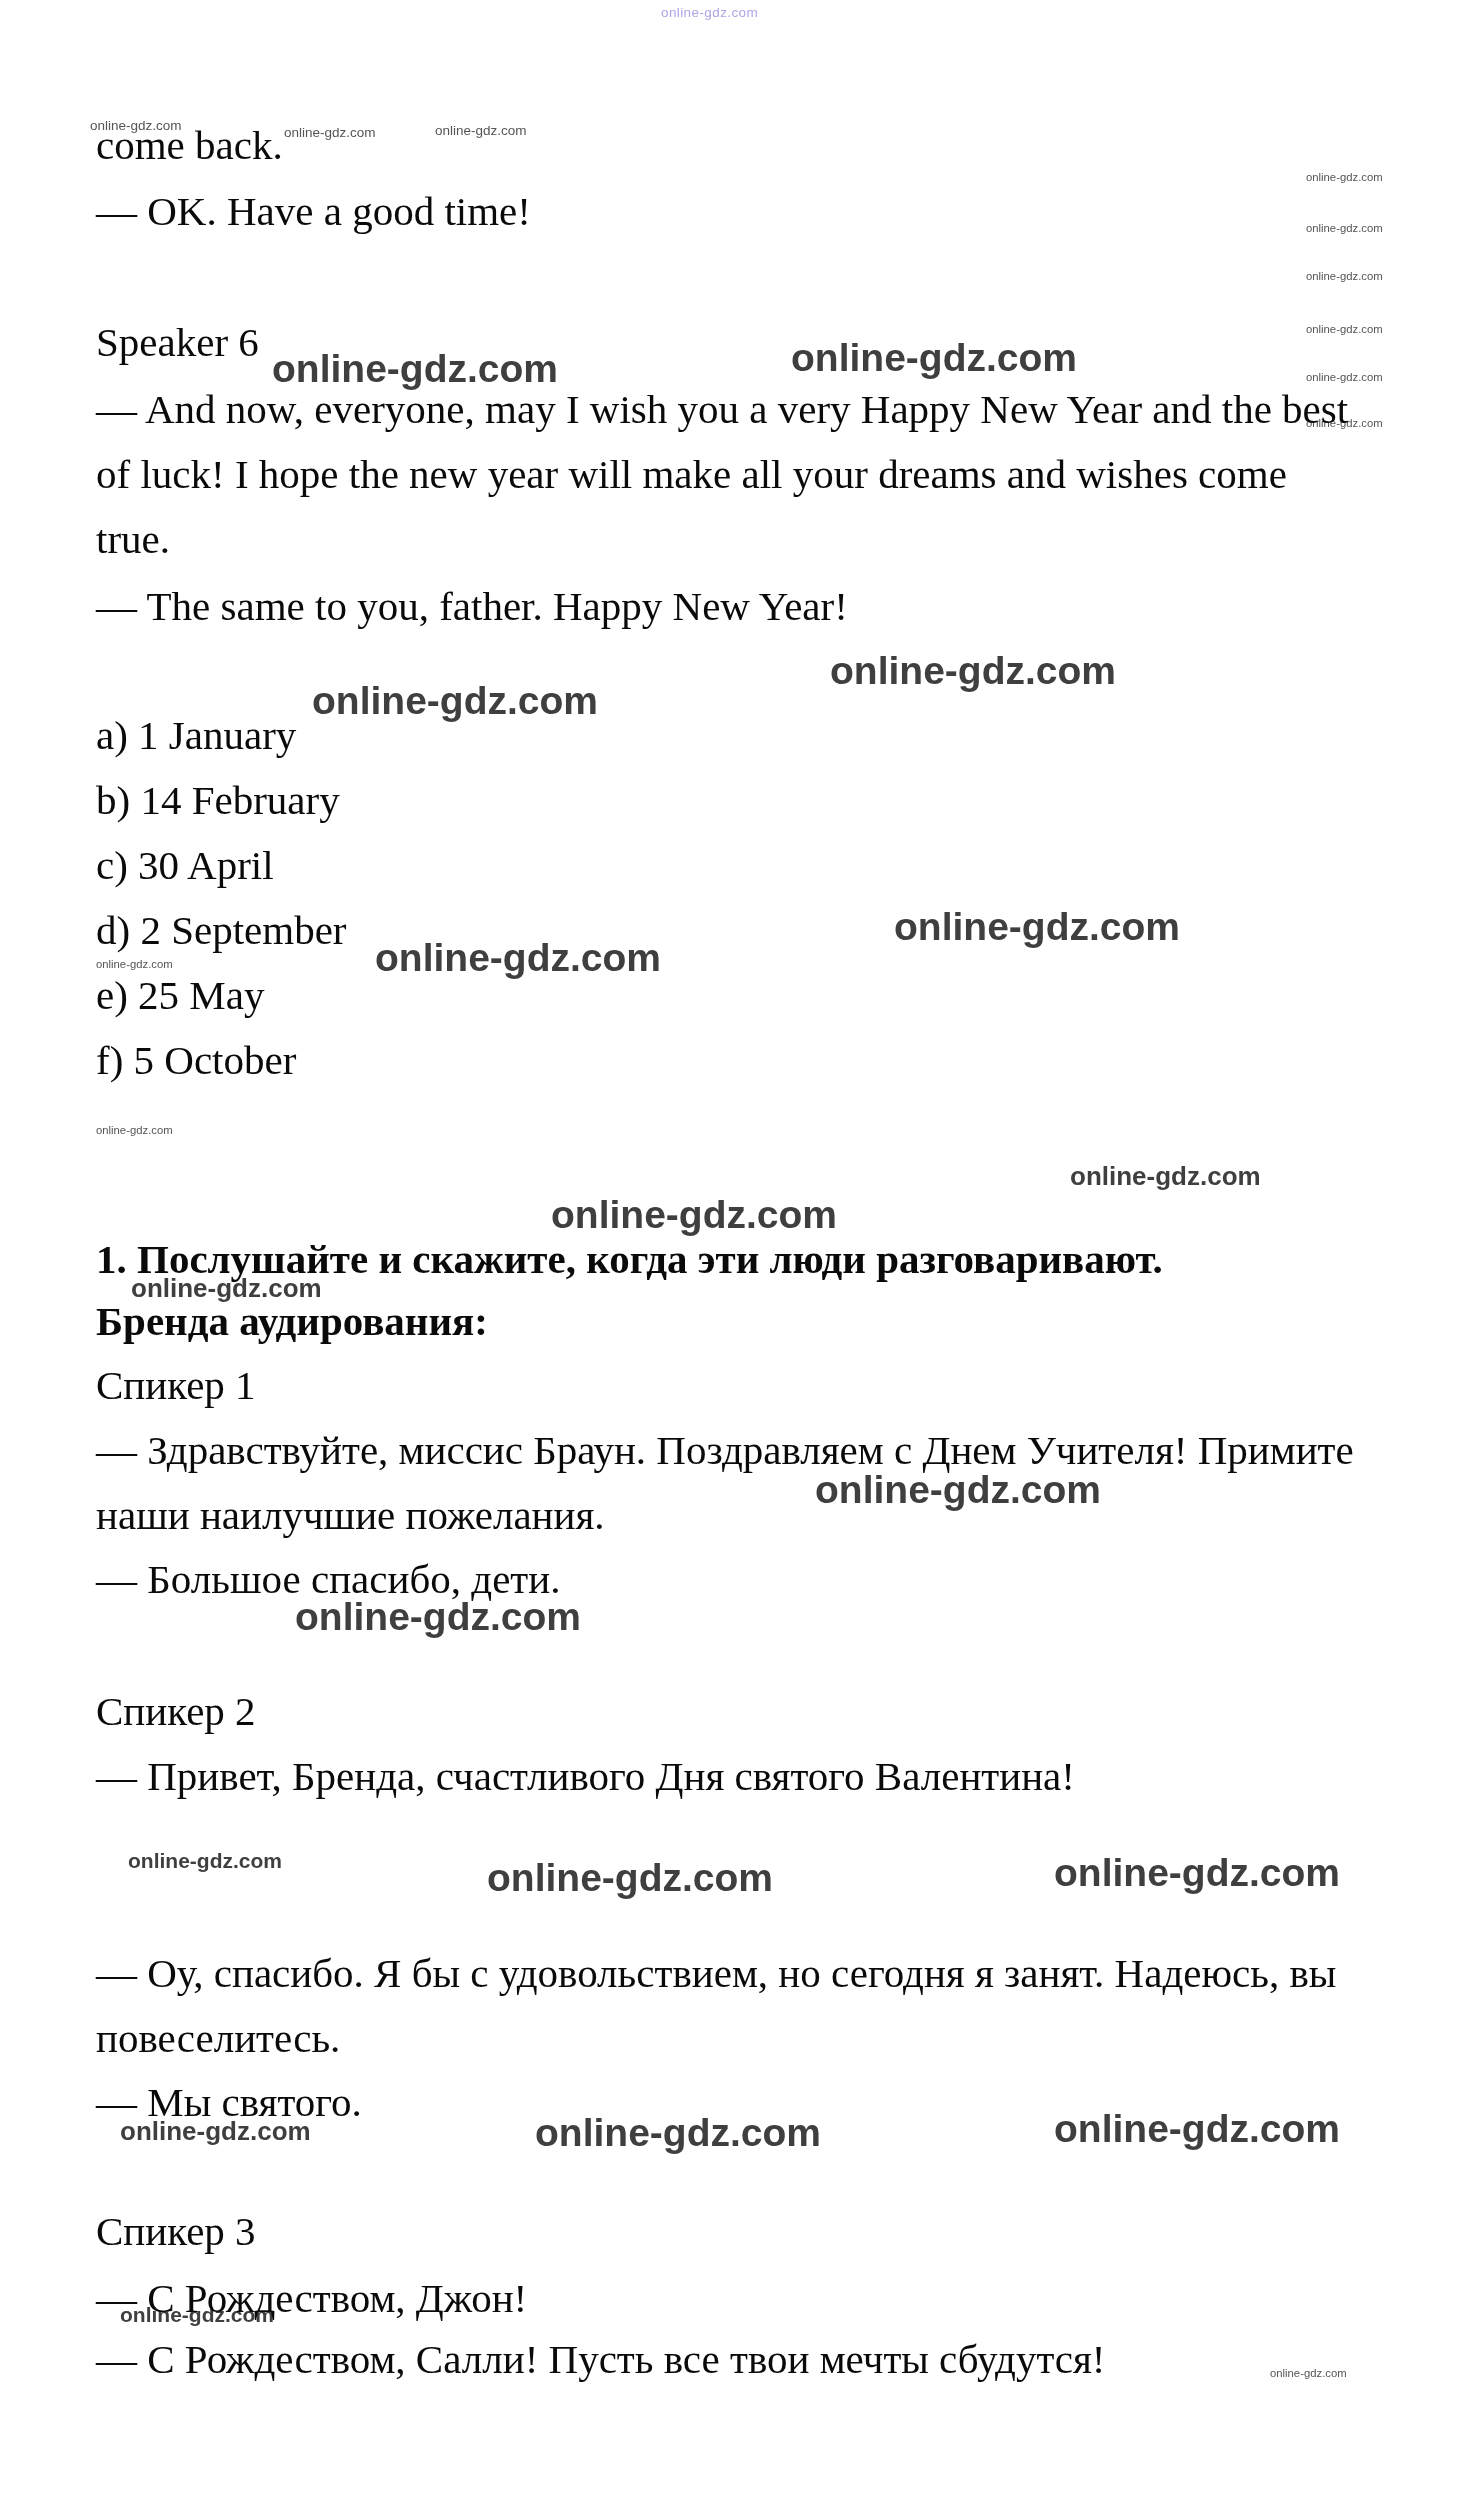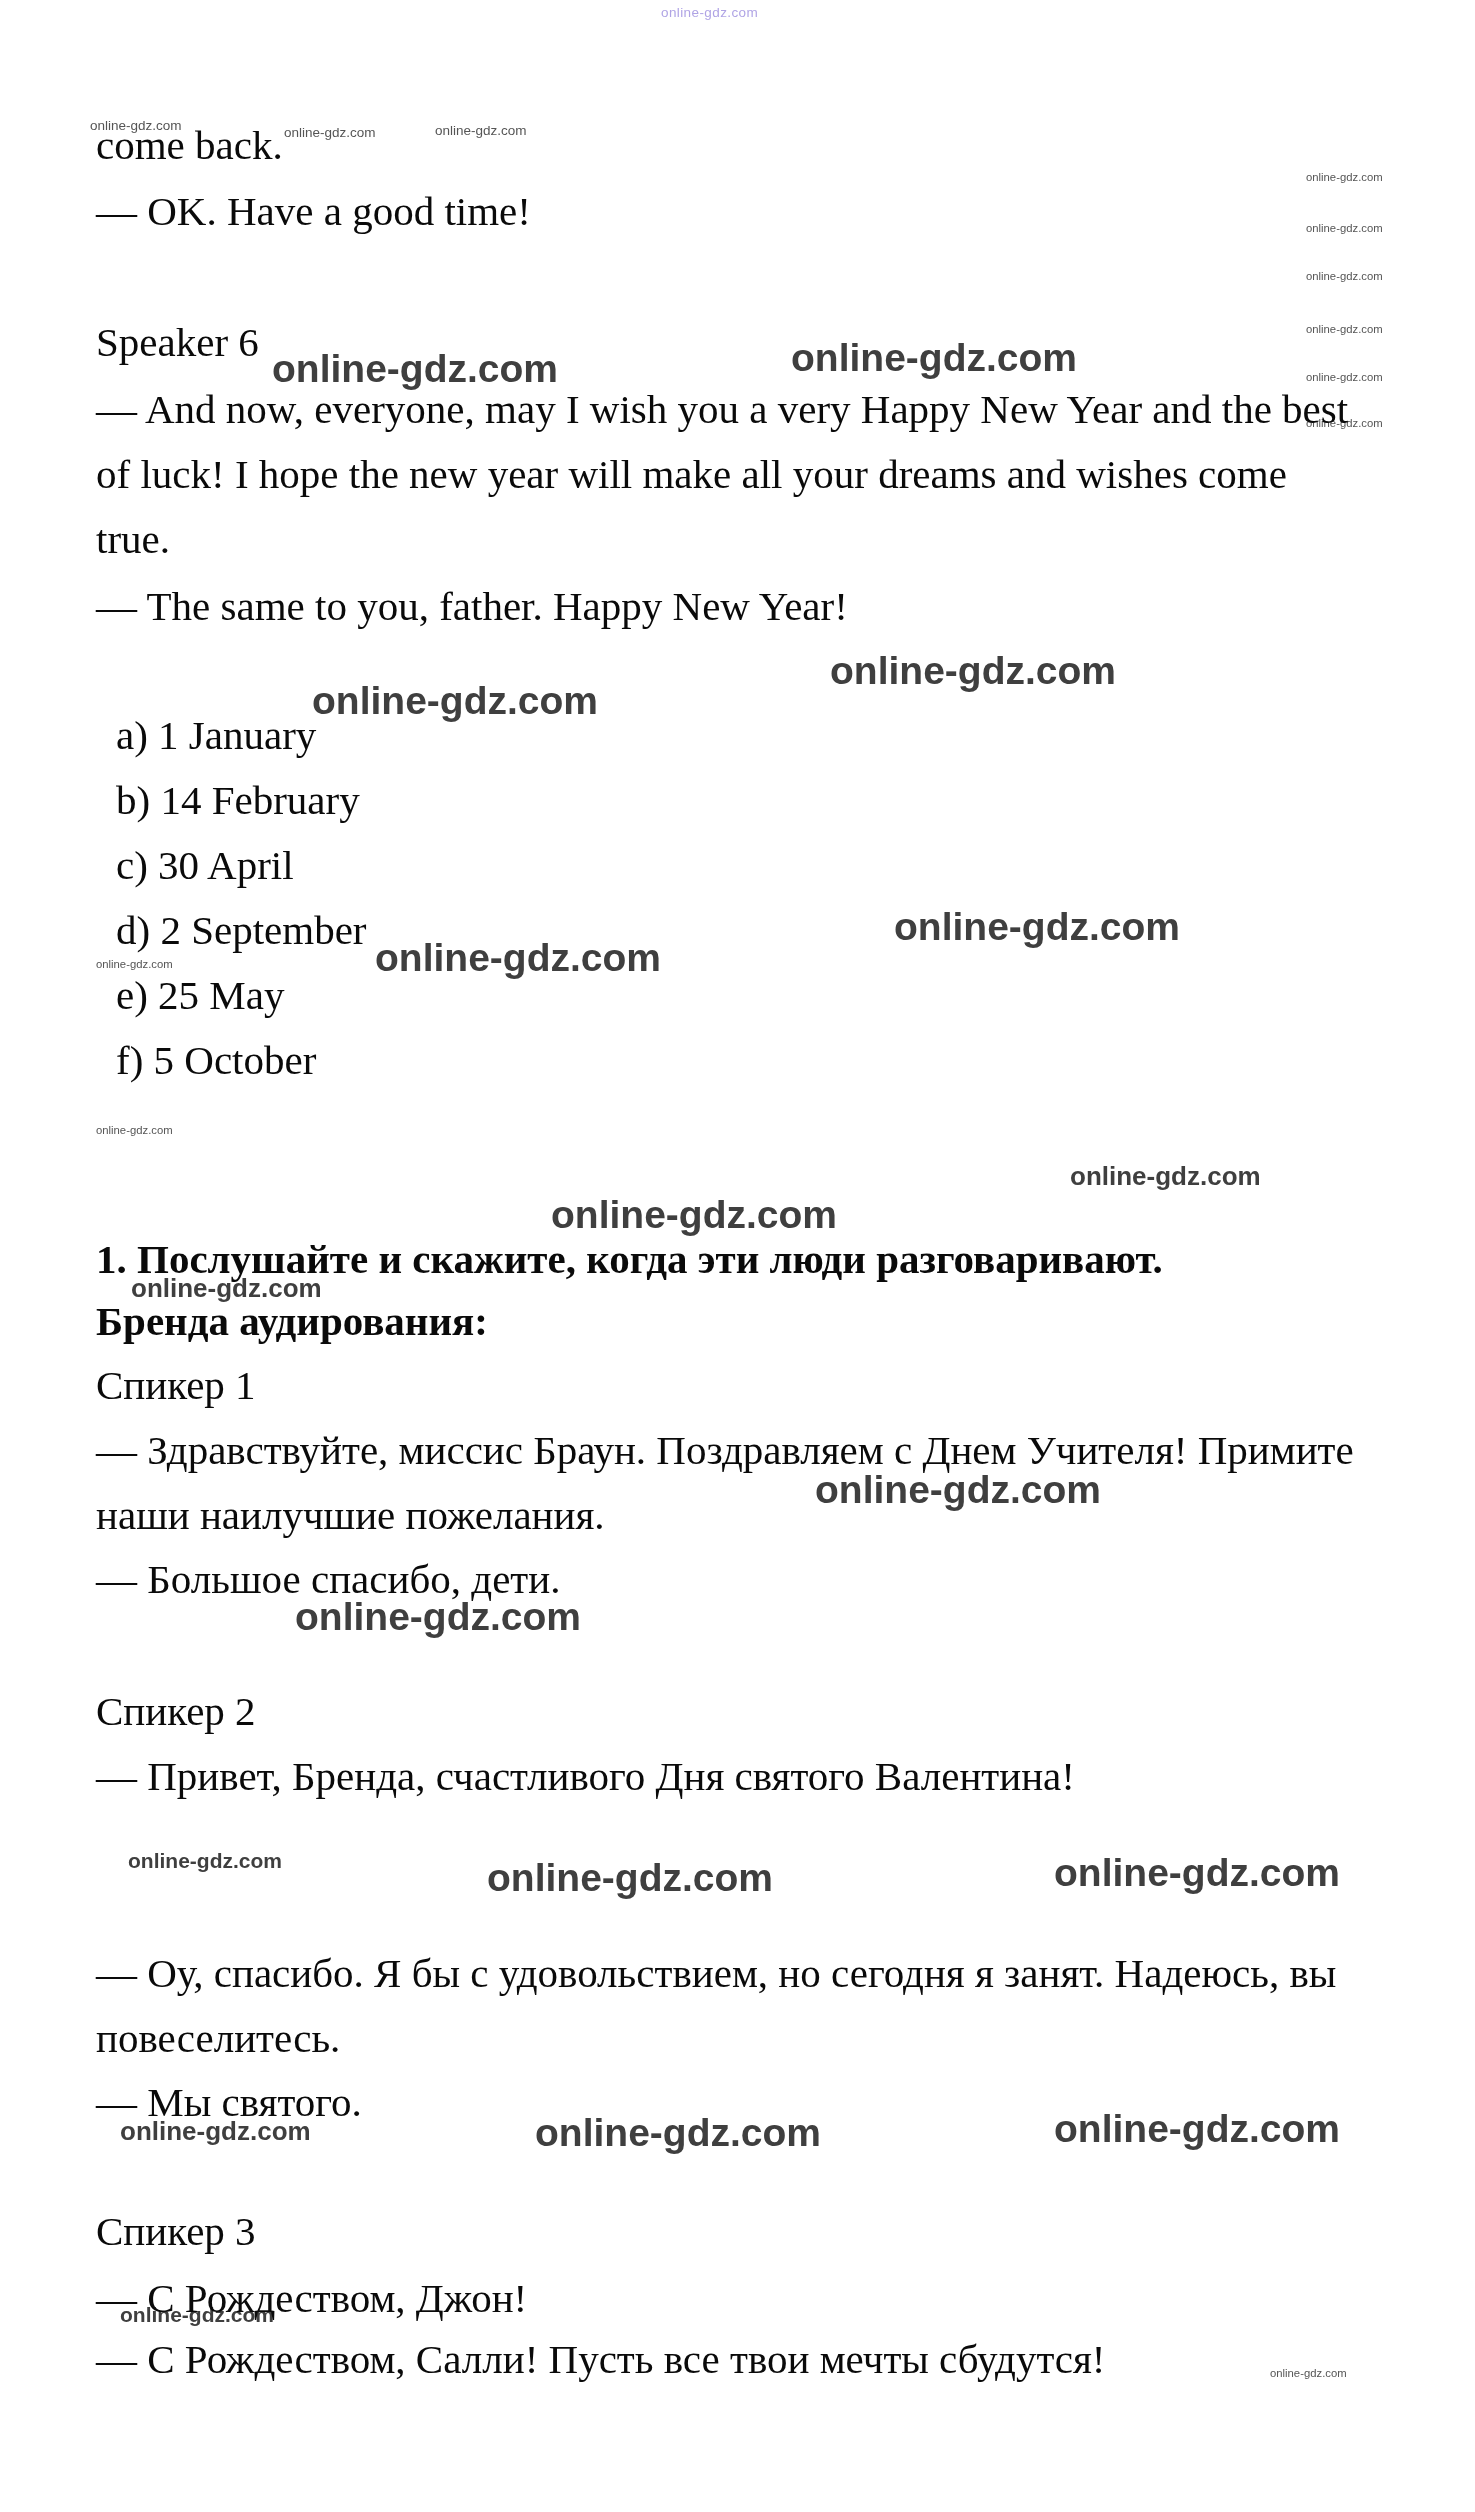--- a/index.html
+++ b/index.html
@@ -14,21 +14,21 @@
     padding-left:9px;
   }
   .line,.para{
     position:absolute;
     left:96px;
     width:1269px;
     font-size:41px;
     line-height:65px;
   }
   .bold{font-weight:bold;}
-  .options{position:absolute;left:96px;width:1269px;margin-left:20px;}
+  .options{position:absolute;left:96px;width:1269px;}
   .options .option{font-size:41px;line-height:65px;}
   .wm{
     position:absolute;
     font-family:"Liberation Sans", sans-serif;
     font-weight:700;
     color:#3f3f3f;
     white-space:nowrap;
   }
   .wm-top{font-size:13.5px;font-weight:400;color:#a79ae2;letter-spacing:0.4px;opacity:.9;}
   .wm-tiny{font-size:13.5px;font-weight:400;color:#555;}

